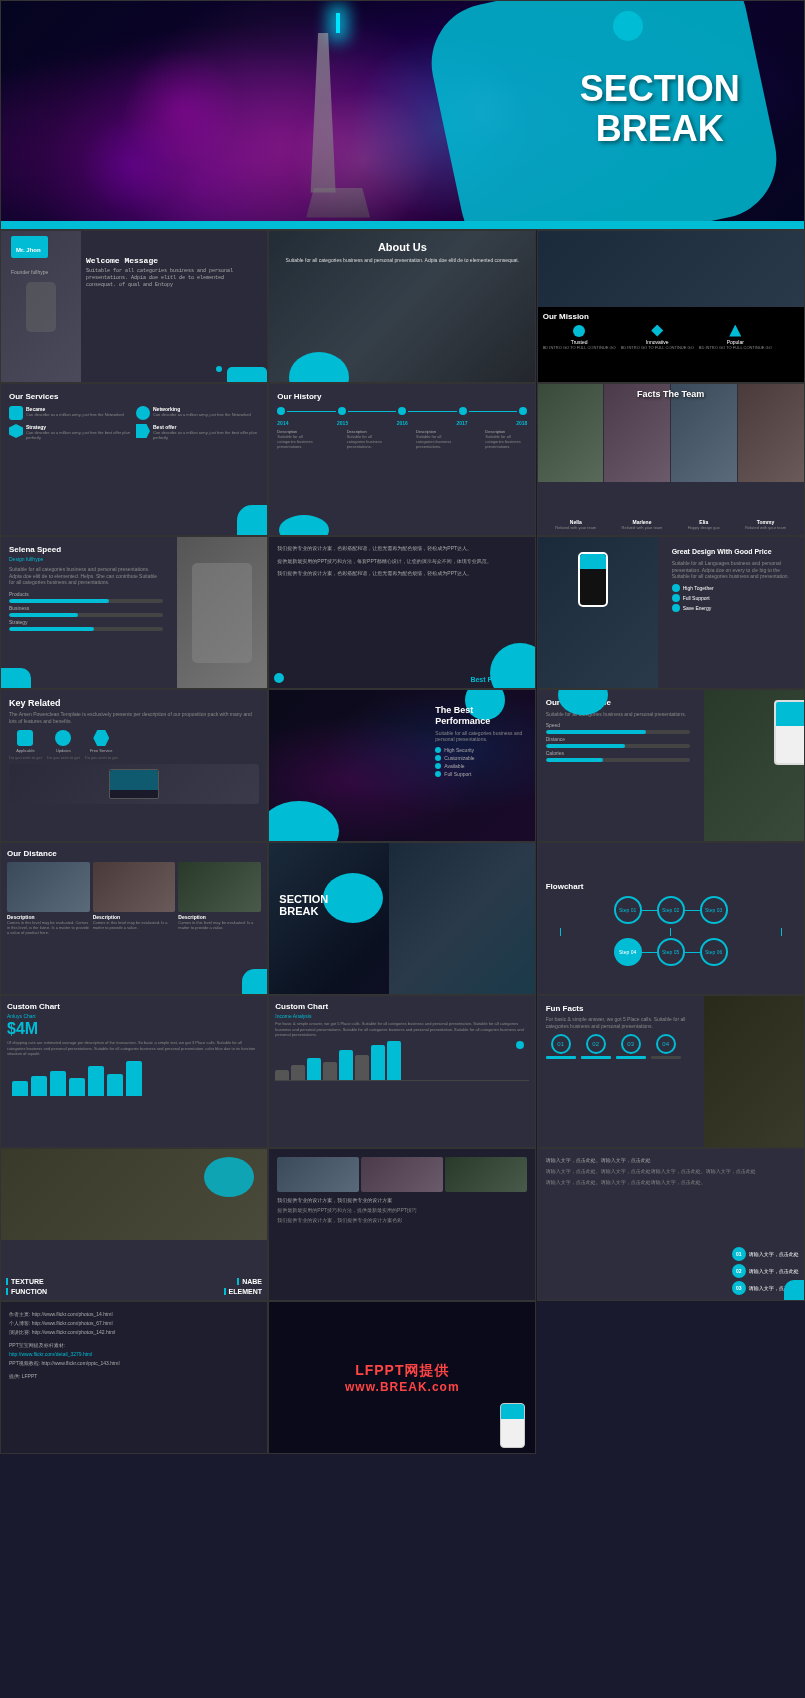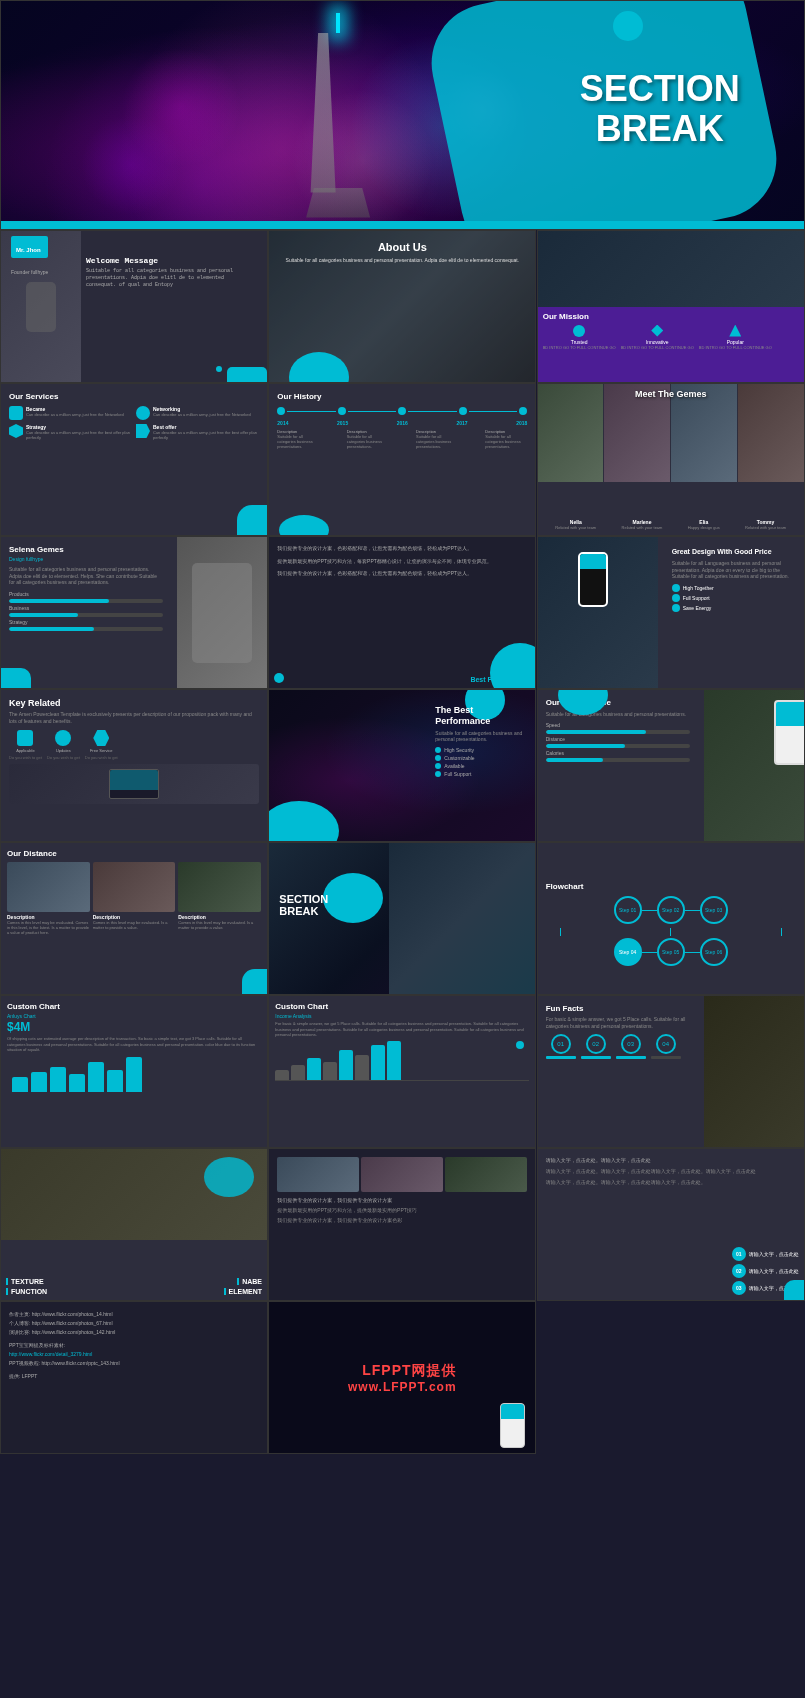--- a/index.html
+++ b/index.html
@@ -274,21 +274,21 @@
     <div style="position:absolute; top:10px; left:0; right:0; display:flex; flex-direction:column; align-items:center; z-index:5;">
       <div style="font-size:11px; font-weight:bold; color:#fff; margin-bottom:4px;">About Us</div>
       <div style="font-size:5px; color:#ddd; text-align:center; padding:0 10px; line-height:1.4;">Suitable for all categories business and personal presentation. Adpia doe elitl de to elemented consequat.</div>
     </div>
   </div>
 
   <div class="slide mission-slide">
     <div style="position:absolute; top:0; right:0; width:100%; height:60%; overflow:hidden;">
       <div style="width:100%; height:100%; background:linear-gradient(135deg,#1a2a3a,#2a3a4a);" class="night-city"></div>
     </div>
-    <div style="position:absolute; bottom:0; left:0; right:0; background:#4c1d95; padding:5px; height:50%;">
+    <div style="position:absolute; bottom:0; left:0; right:0; background:#000000; padding:5px; height:50%;">
       <div style="font-size:8px; font-weight:bold; color:#fff; margin-bottom:4px;">Our Mission</div>
       <div style="display:flex; gap:5px;">
         <div style="display:flex; flex-direction:column; align-items:center;">
           <div style="width:12px; height:12px; background:#00bcd4; border-radius:50%; margin-bottom:2px;"></div>
           <div style="font-size:5px; color:#fff;">Trusted</div>
           <div style="font-size:4px; color:#888;">BD INTRO GO TO FULL CONTINUE GO</div>
         </div>
         <div style="display:flex; flex-direction:column; align-items:center;">
           <div style="width:12px; height:12px; background:#00bcd4; clip-path:polygon(50%0%,100%50%,50%100%,0%50%); margin-bottom:2px;"></div>
           <div style="font-size:5px; color:#fff;">Innovative</div>
@@ -385,21 +385,21 @@
   </div>
 
   <div class="slide slide-dark">
     <div style="position:absolute; top:0; left:0; right:0; height:65%; display:flex; gap:1px;">
       <div style="flex:1; background:linear-gradient(135deg,#3a4a3a,#5a6a5a);" class="img-placeholder"></div>
       <div style="flex:1; background:linear-gradient(135deg,#4a3a4a,#6a5a6a);" class="img-placeholder"></div>
       <div style="flex:1; background:linear-gradient(135deg,#3a4a5a,#5a6a7a);" class="img-placeholder"></div>
       <div style="flex:1; background:linear-gradient(135deg,#4a3a3a,#6a5a5a);" class="img-placeholder"></div>
     </div>
     <div style="position:absolute; top:5px; left:0; right:0; text-align:center; z-index:5;">
-      <div style="font-size:9px; font-weight:bold; color:#fff; text-shadow:1px 1px 3px rgba(0,0,0,0.8);">Meet The Gemes</div>
+      <div style="font-size:9px; font-weight:bold; color:#fff; text-shadow:1px 1px 3px rgba(0,0,0,0.8);">Facts The Team</div>
     </div>
     <div style="position:absolute; bottom:5px; left:0; right:0; display:flex; justify-content:space-around; padding:0 5px;">
       <div style="text-align:center;">
         <div style="font-size:5px; color:#fff; font-weight:bold;">Nella</div>
         <div style="font-size:4px; color:#888;">Related with your team</div>
       </div>
       <div style="text-align:center;">
         <div style="font-size:5px; color:#fff; font-weight:bold;">Marlene</div>
         <div style="font-size:4px; color:#888;">Related with your team</div>
       </div>
@@ -412,21 +412,21 @@
         <div style="font-size:4px; color:#888;">Related with your team</div>
       </div>
     </div>
   </div>
 
   <div class="slide slide-dark">
     <div style="position:absolute; right:0; top:0; width:90px; height:100%; background:linear-gradient(135deg,#555,#777);" class="img-placeholder">
       <div style="width:60px; height:100px; background:#888; border-radius:5px; opacity:0.5;"></div>
     </div>
     <div style="position:absolute; left:0; top:0; bottom:0; width:170px; padding:8px;">
-      <div style="font-size:8px; font-weight:bold; color:#fff; margin-bottom:2px;">Selena Gemes</div>
+      <div style="font-size:8px; font-weight:bold; color:#fff; margin-bottom:2px;">Selena Speed</div>
       <div style="font-size:5px; color:#00bcd4; margin-bottom:4px;">Design fullhype</div>
       <div style="font-size:5px; color:#888; line-height:1.3; margin-bottom:5px;">Suitable for all categories business and personal presentations. Adpia doe elitl de to elemented. Helps. She can contribute Suitable for all categories business and presentations.</div>
       <div style="margin-bottom:2px;">
         <div style="font-size:5px; color:#aaa; margin-bottom:1px;">Products</div>
         <div class="progress-bar">
           <div class="progress-fill" style="width:65%;"></div>
         </div>
       </div>
       <div style="margin-bottom:2px;">
         <div style="font-size:5px; color:#aaa; margin-bottom:1px;">Business</div>
@@ -640,21 +640,21 @@
         <div class="flow-line"></div>
         <div class="flow-circle">Step 06</div>
       </div>
     </div>
   </div>
 
   <div class="slide slide-dark">
     <div style="padding:6px; position:relative; height:100%;">
       <div style="font-size:8px; font-weight:bold; color:#fff; margin-bottom:2px;">Custom Chart</div>
       <div style="font-size:5px; color:#00bcd4; margin-bottom:1px;">Anluys Chart</div>
-      <div style="font-size:12px; font-weight:bold; color:#00bcd4; margin-bottom:2px;">$4M</div>
+      <div style="font-size:16px; font-weight:bold; color:#00bcd4; margin-bottom:2px;">$4M</div>
       <div style="font-size:4px; color:#888; line-height:1.4; margin-bottom:4px;">Of shipping cots are estimated average per description of the transaction. So basic a simple text, we got 3 Place calls. Suitable for all categories business and personal presentations. Suitable for all categories business and personal presentation. color blue due to its function situation of squalit.</div>
 
       <div style="display:flex; align-items:flex-end; gap:3px; height:35px; padding:0 5px; margin-top:auto;">
         <div style="display:flex; flex-direction:column; align-items:center; justify-content:flex-end; height:100%;">
           <div style="width:16px; height:15px; background:#00bcd4; border-radius:2px 2px 0 0;"></div>
         </div>
         <div style="display:flex; flex-direction:column; align-items:center; justify-content:flex-end; height:100%;">
           <div style="width:16px; height:20px; background:#00bcd4; border-radius:2px 2px 0 0;"></div>
         </div>
         <div style="display:flex; flex-direction:column; align-items:center; justify-content:flex-end; height:100%;">
@@ -823,23 +823,23 @@
       <div style="font-size:5px; color:#aaa; line-height:1.8;">个人博客: http://www.flickr.com/photos_67.html</div>
       <div style="font-size:5px; color:#aaa; line-height:1.8;">演讲比赛: http://www.flickr.com/photos_142.html</div>
       <div style="font-size:5px; color:#aaa; line-height:1.8; margin-top:4px;">PPT宝宝网提及标杆素材:</div>
       <div style="font-size:5px; color:#00bcd4; line-height:1.8;">http://www.flickr.com/detail_3279.html</div>
       <div style="font-size:5px; color:#aaa; line-height:1.8;">PPT视频教程: http://www.flickr.com/pptc_143.html</div>
       <div style="font-size:5px; color:#aaa; line-height:1.8; margin-top:4px;">提供: LFPPT</div>
     </div>
   </div>
 
   <div class="slide lfppt-slide">
-    <div style="text-align:right;">
+    <div style="text-align:center;">
       <div style="font-size:14px; font-weight:900; color:#ff4444; letter-spacing:1px;">LFPPT网提供</div>
-      <div style="font-size:12px; font-weight:bold; color:#ff4444; letter-spacing:1px;">www.LFPPT.com</div>
+      <div style="font-size:12px; font-weight:bold; color:#ff4444; letter-spacing:1px;">www.BREAK.com</div>
     </div>
 
     <div style="position:absolute; right:10px; bottom:5px;">
       <div style="width:25px; height:45px; background:#f0f0f0; border-radius:4px; border:1px solid #ccc;">
         <div style="width:100%; height:35%; background:#00bcd4; border-radius:3px 3px 0 0;"></div>
       </div>
     </div>
   </div>
 
 </div>

